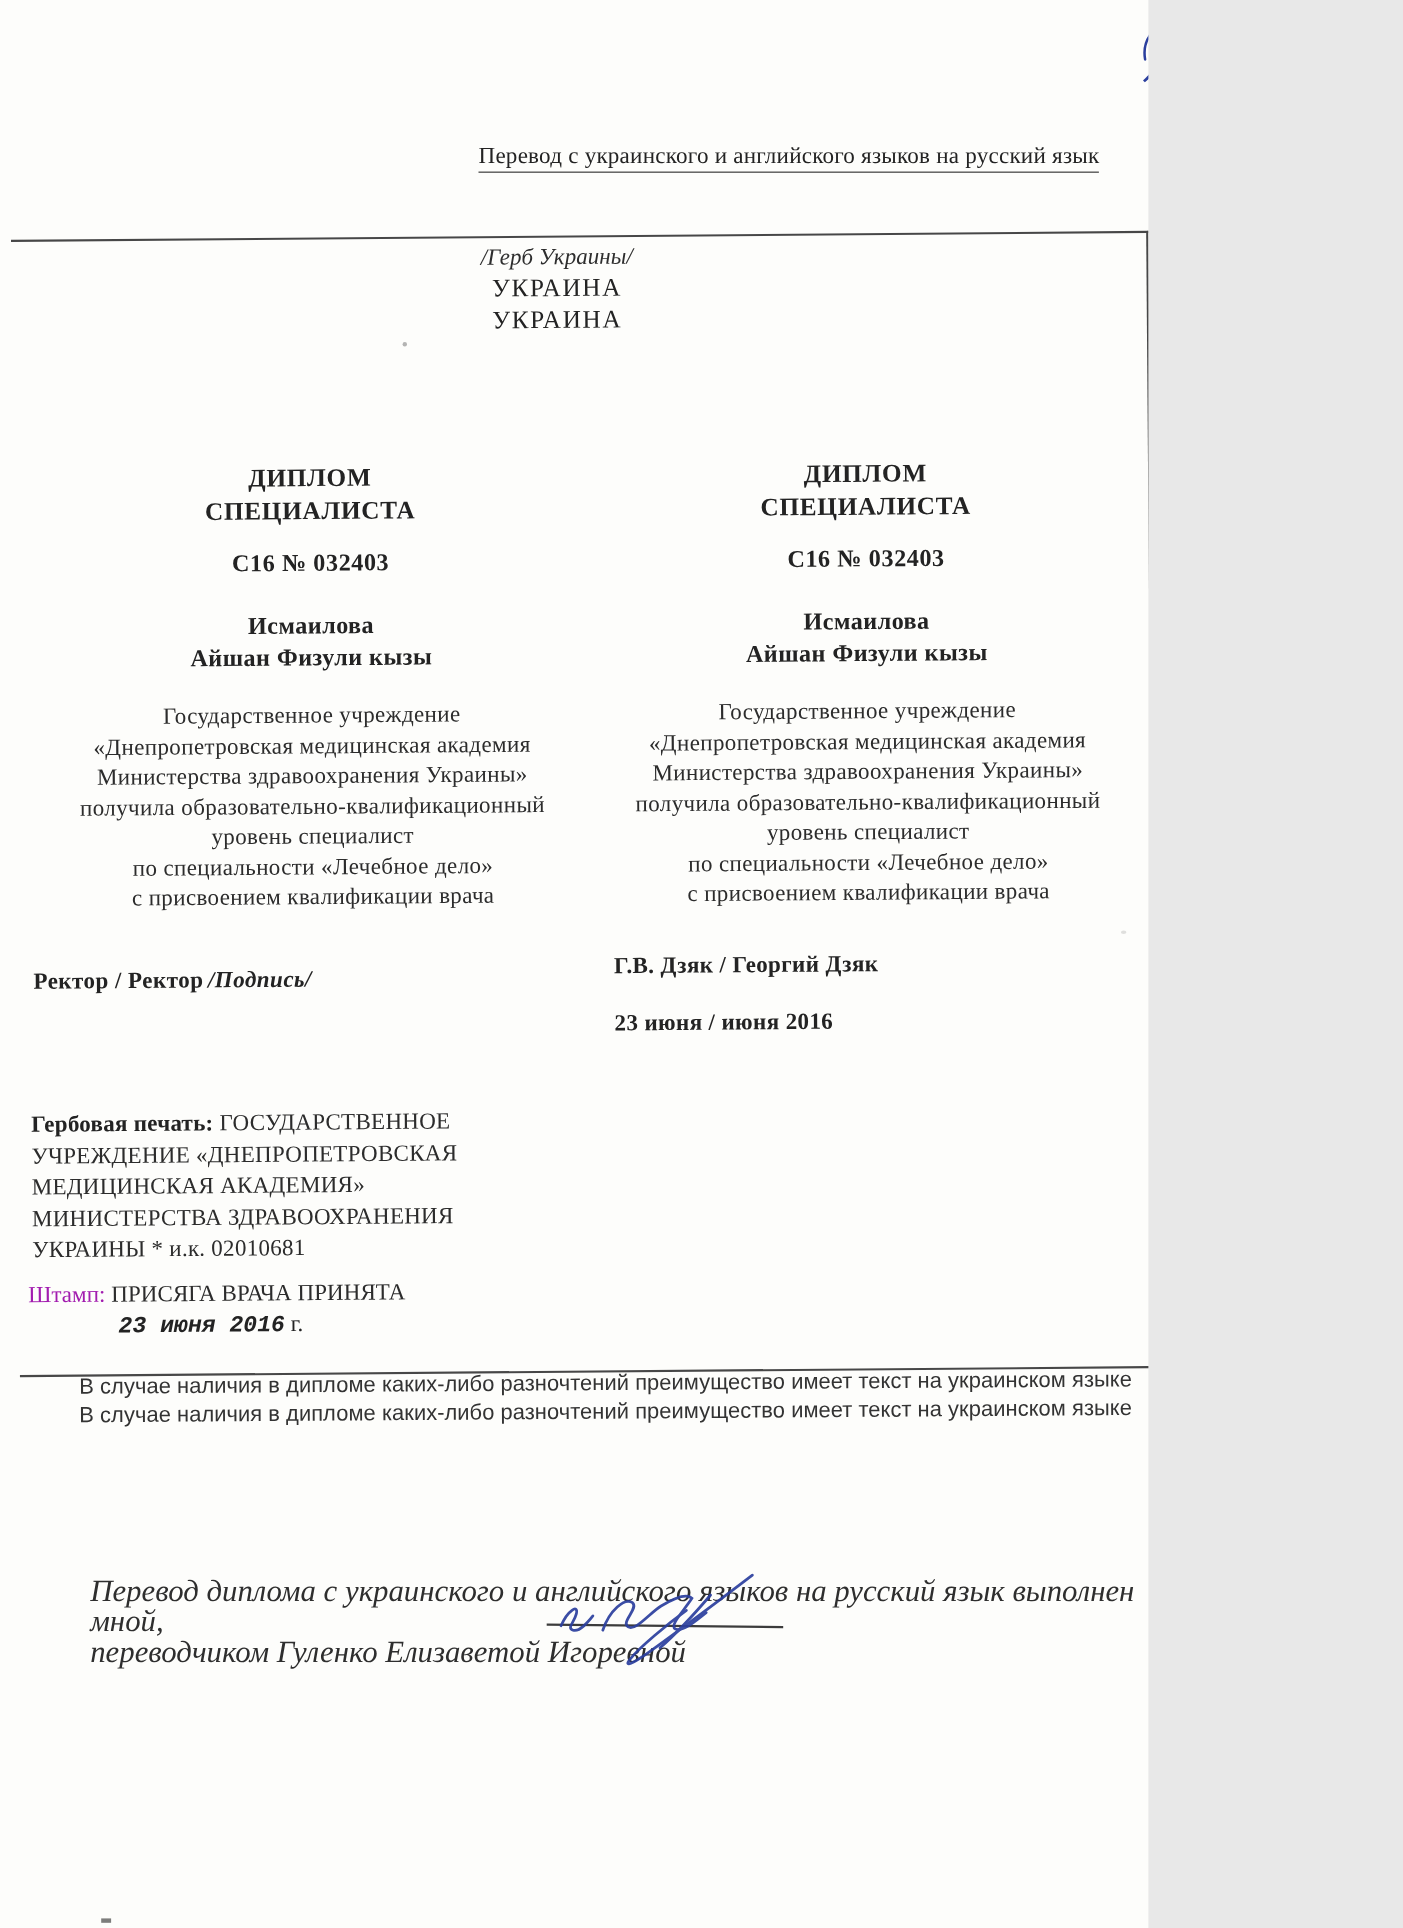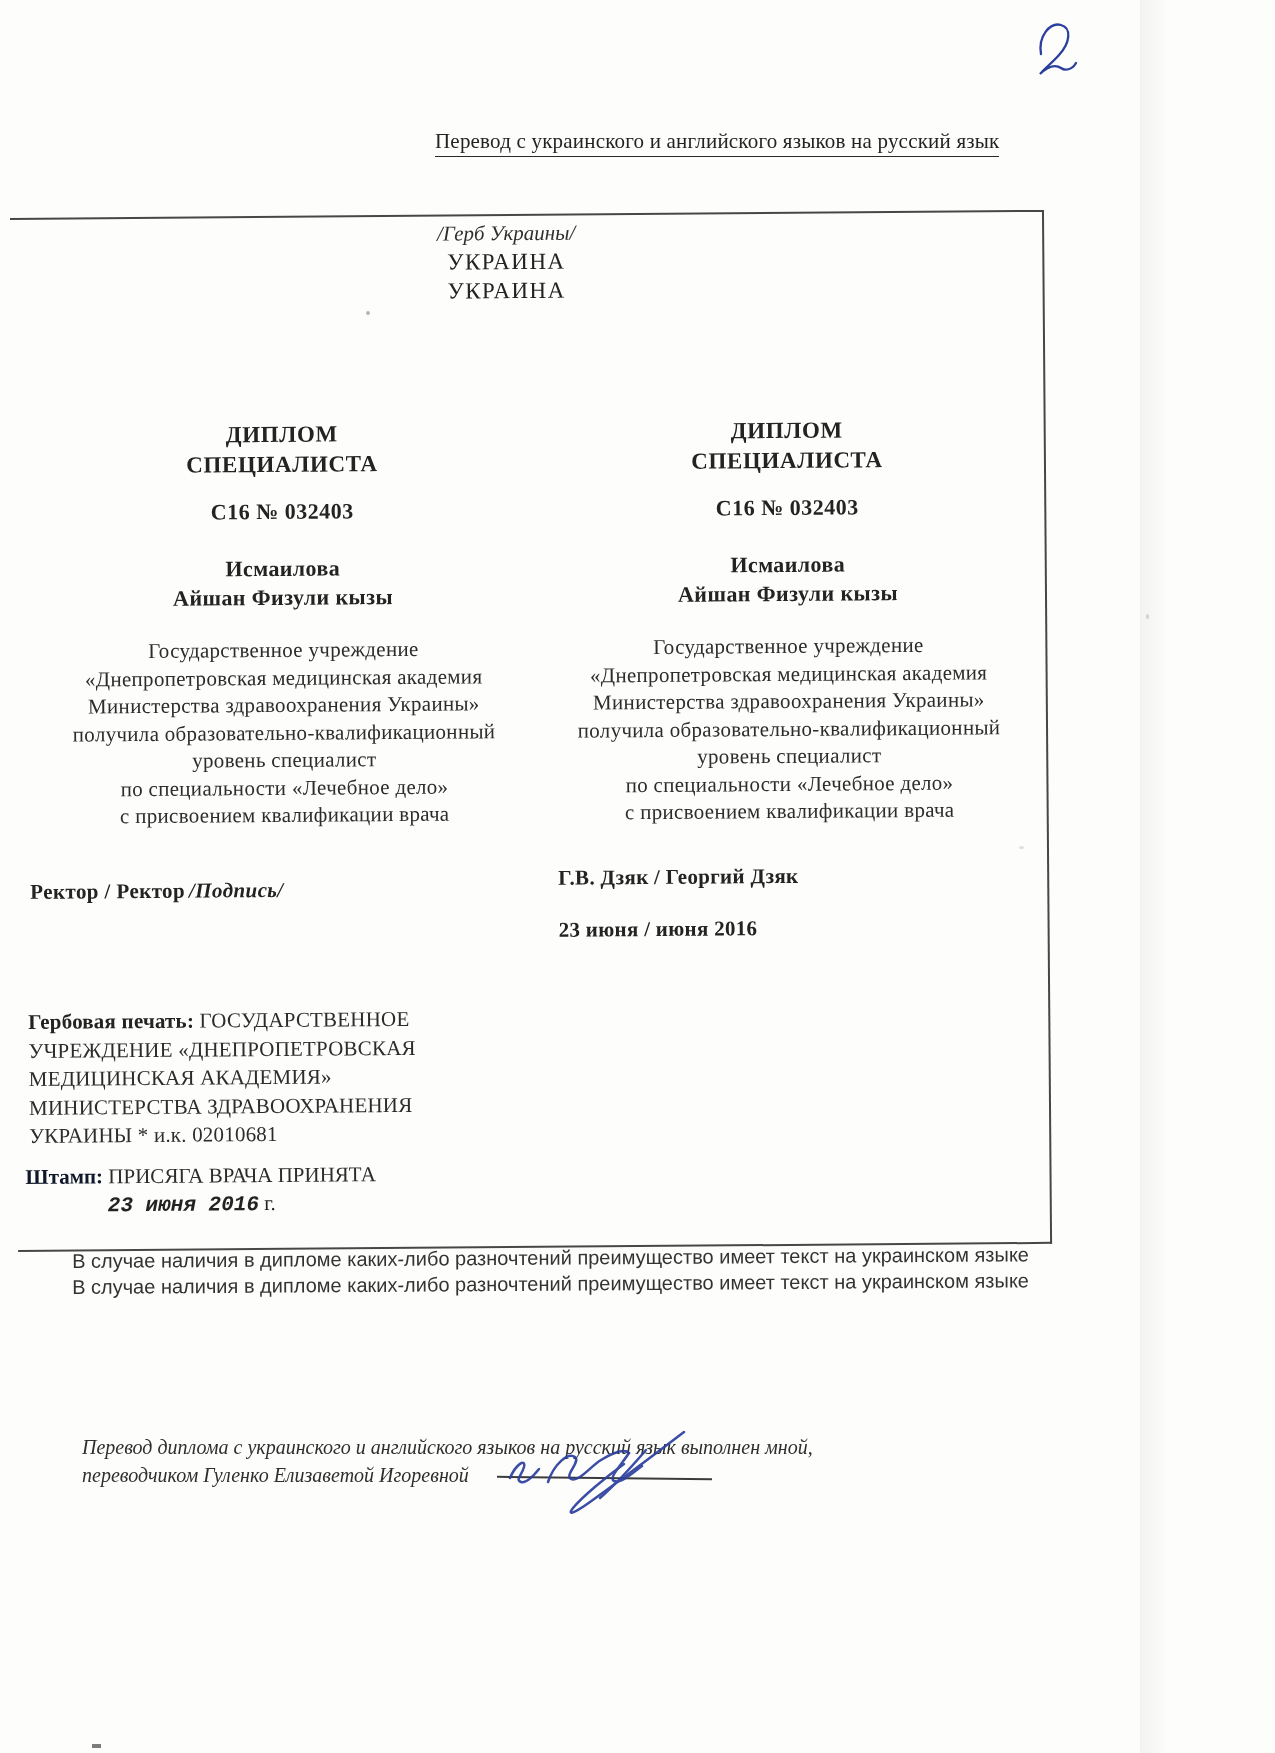--- a/index.html
+++ b/index.html
@@ -1,17 +1,17 @@
 <!DOCTYPE html>
 <html><head>
 <meta charset="utf-8">
 <style>
   html,body { margin:0; padding:0; background:#e8e8e8; }
   .page {
-    position:relative; width:1275px; height:1753px;
+    position:relative; width:1044px; height:1753px;
     background:#fdfdfb; overflow:hidden;
     font-family:"Liberation Serif","DejaVu Serif",serif;
     color:#232323;
   }
   .scan-band {
     position:absolute; top:0; left:1140px; width:26px; height:100%;
     background:linear-gradient(to right, rgba(130,130,130,0.09), rgba(130,130,130,0.01));
     pointer-events:none;
   }
   .speck { position:absolute; background:rgba(90,90,90,0.45); border-radius:50%; }
@@ -43,35 +43,35 @@
 
   .rector-line { position:absolute; left:15px; top:660px; font-size:21px; font-weight:bold; letter-spacing:0.4px; }
   .sig-note { font-style:italic; margin-left:4px; }
   .dzyak-line { position:absolute; left:543px; top:650px; font-size:21px; font-weight:bold; letter-spacing:0.3px; }
   .date-line  { position:absolute; left:543px; top:702px; font-size:21px; font-weight:bold; letter-spacing:0.3px; }
 
   .seal-block { position:absolute; left:12px; top:788px; width:470px; font-size:21px; line-height:28.5px; letter-spacing:0.2px; color:#2c2c2c; }
   .seal-label { font-weight:bold; color:#232323; }
 
   .stamp-line1 { position:absolute; left:8px; top:945px; font-size:21px; color:#2c2c2c; }
-  .stamp-label { font-weight:bold; color:#0f172a; }
+  .stamp-label { font-weight:normal; color:#a21caf; }
   .stamp-line2 { position:absolute; left:90px; top:973px; font-size:21px; }
   .stamp-date  { font-weight:bold; font-style:italic;font-family:Liberation Mono, monospace; }
 
   .note-line {
     position:absolute; left:72px;
     font-family:"Liberation Sans","DejaVu Sans",sans-serif;
     font-size:20px; color:#333;
     transform:rotate(-0.4deg); transform-origin:0 0;
     white-space:nowrap;
   }
   .note-1 { top:1250px; }
   .note-2 { top:1276px; }
 
-  .translator-block { position:absolute; left:82px; top:1433px; font-style:italic; font-size:20px; line-height:28px; color:#2e2e2e; }
+  .translator-block { position:absolute; left:82px; top:1433px; font-style:italic; font-size:28px; line-height:28px; color:#2e2e2e; }
   .sign-rule { position:absolute; left:497px; top:1477px; width:215px; border-top:2px solid #3c3c3c; transform:rotate(0.6deg); }
   .signature-svg { position:absolute; left:488px; top:1418px; width:230px; height:108px; }
 
   .bottom-mark { position:absolute; left:92px; top:1744px; width:9px; height:4px; background:rgba(40,40,40,0.6); }
 </style>
 </head>
 <body>
 
 <div class="page">
 

